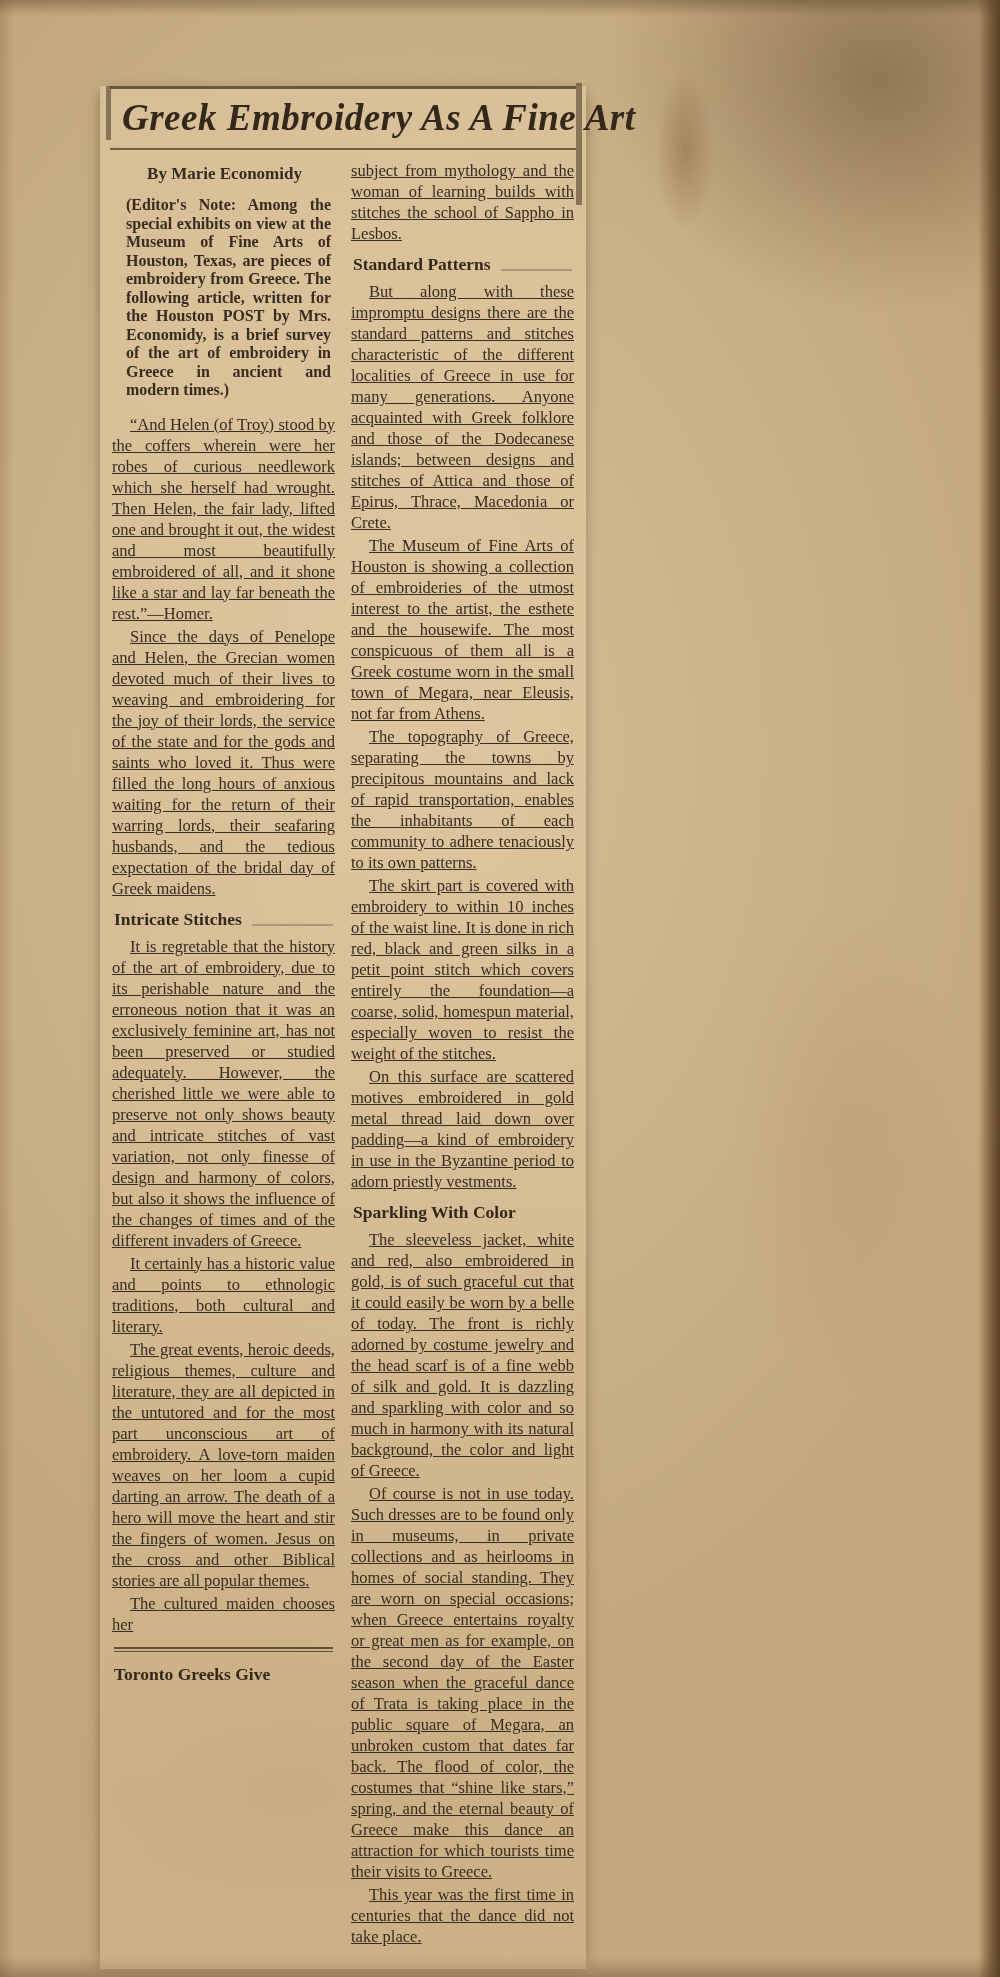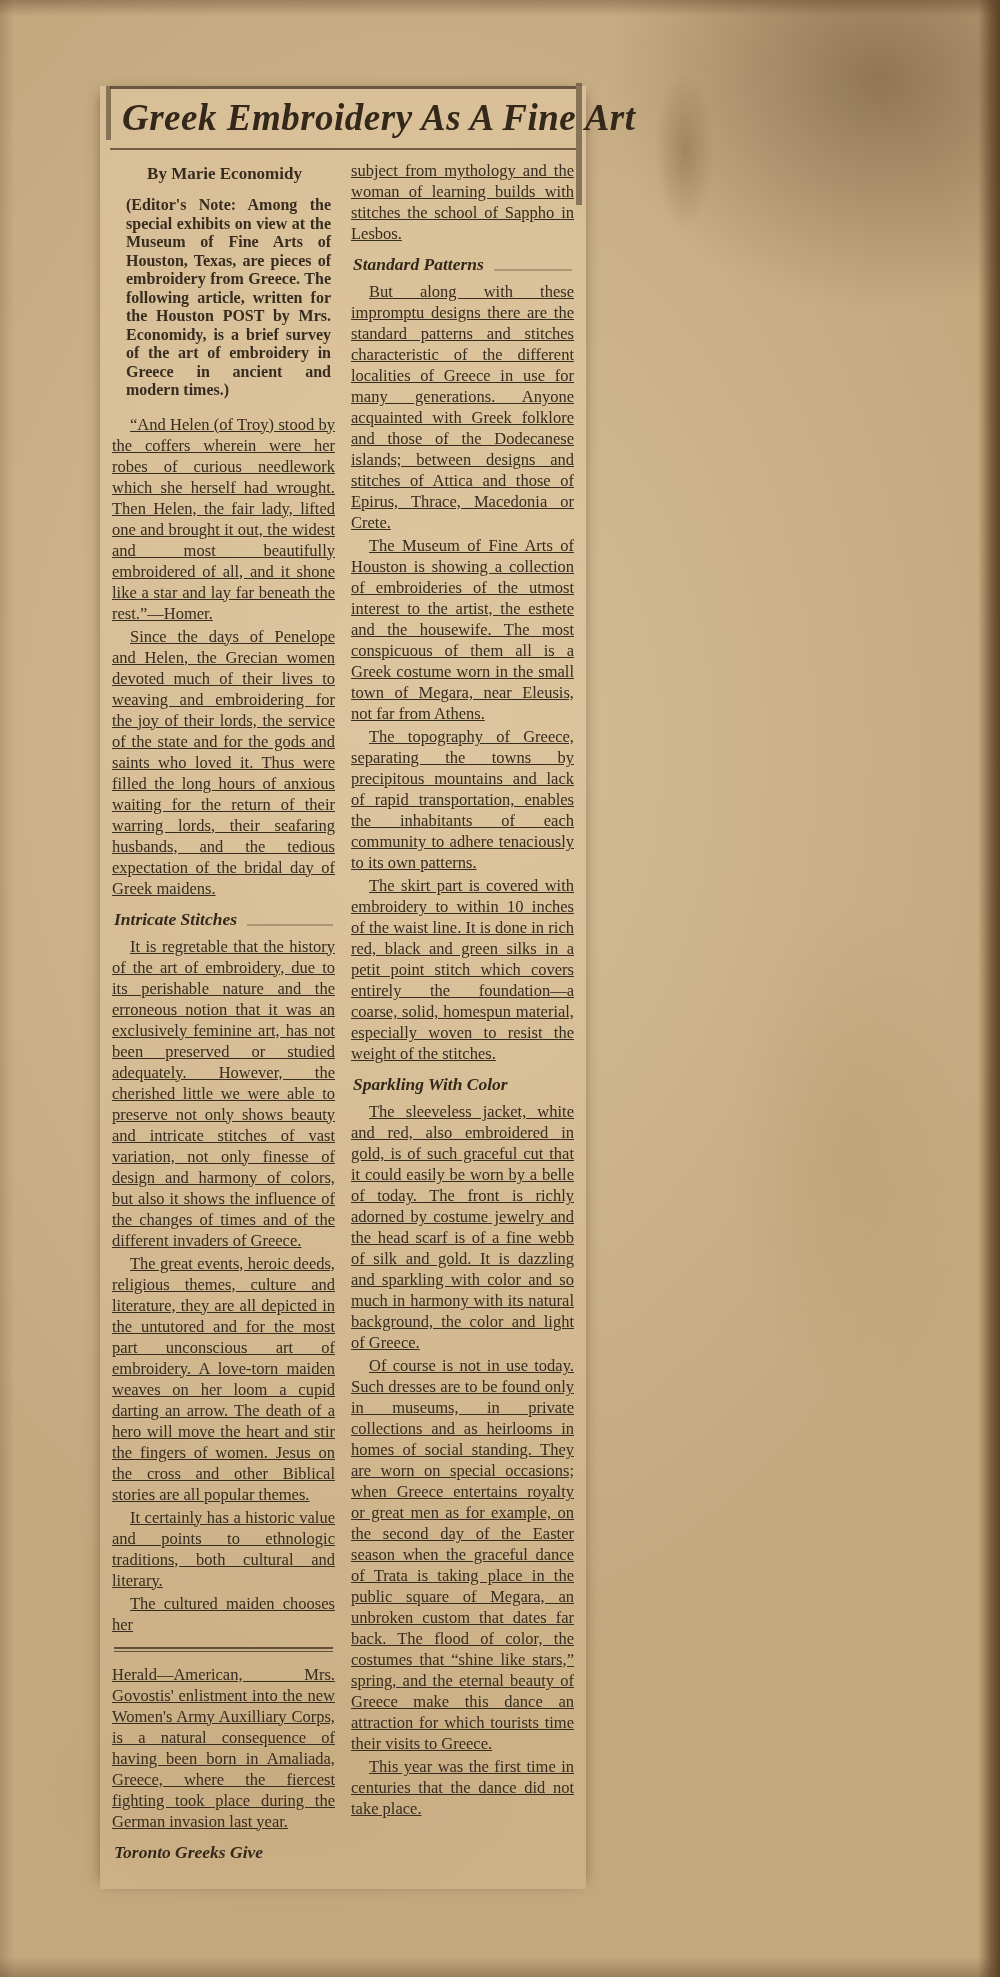--- a/index.html
+++ b/index.html
@@ -78,21 +78,20 @@
     margin: 0 4px 14px 14px;
     text-align: justify;
   }
 
   .subhead {
     display: flex; align-items: flex-end;
     font-size: 17.5px; font-weight: bold;
     margin: 10px 0 6px 2px;
     color: #33281a;
     text-align: right;
-    font-style: italic;
   }
   .subhead.ruled::after {
     content: "";
     flex: 1;
     border-bottom: 2px solid rgba(70,52,34,0.30);
     margin: 0 2px 4px 10px;
   }
 
   .divider {
     height: 5px;
@@ -127,45 +126,45 @@
           <p class="para">“And Helen (of Troy) stood by the coffers wherein were her robes of curious needlework which she herself had wrought. Then Helen, the fair lady, lifted one and brought it out, the widest and most beautifully embroidered of all, and it shone like a star and lay far beneath the rest.”—Homer.</p>
           <p class="para">Since the days of Penelope and Helen, the Grecian women devoted much of their lives to weaving and embroidering for the joy of their lords, the service of the state and for the gods and saints who loved it. Thus were filled the long hours of anxious waiting for the return of their warring lords, their seafaring husbands, and the tedious expectation of the bridal day of Greek maidens.</p>
         </div>
 
       <h2 class="subhead ruled">
           <span>Intricate Stitches</span>
         </h2>
 
       <div>
           <p class="para">It is regretable that the history of the art of embroidery, due to its perishable nature and the erroneous notion that it was an exclusively feminine art, has not been preserved or studied adequately. However, the cherished little we were able to preserve not only shows beauty and intricate stitches of vast variation, not only finesse of design and harmony of colors, but also it shows the influence of the changes of times and of the different invaders of Greece.</p>
+          <p class="para">It certainly has a historic value and points to ethnologic traditions, both cultural and literary.</p>
           <p class="para">The great events, heroic deeds, religious themes, culture and literature, they are all depicted in the untutored and for the most part unconscious art of embroidery. A love-torn maiden weaves on her loom a cupid darting an arrow. The death of a hero will move the heart and stir the fingers of women. Jesus on the cross and other Biblical stories are all popular themes.</p>
-          <p class="para">It certainly has a historic value and points to ethnologic traditions, both cultural and literary.</p>
           <p class="para">The cultured maiden chooses her</p>
         </div>
 
       <div class="divider"></div>
 
-      <p class="para no-indent">Herald—American, Mrs. Govostis' enlistment into the new Women's Army Auxilliary Corps, is a natural consequence of having been born in Amaliada, Greece, where the fiercest fighting took place during the German invasion last year.</p>
       <h2 class="subhead">
           <span>Toronto Greeks Give</span>
         </h2>
     </section>
 
     <section class="col col-right">
       <p class="para no-indent">subject from mythology and the woman of learning builds with stitches the school of Sappho in Lesbos.</p>
 
       <h2 class="subhead ruled">
           <span>Standard Patterns</span>
         </h2>
 
       <div>
           <p class="para">But along with these impromptu designs there are the standard patterns and stitches characteristic of the different localities of Greece in use for many generations. Anyone acquainted with Greek folklore and those of the Dodecanese islands; between designs and stitches of Attica and those of Epirus, Thrace, Macedonia or Crete.</p>
           <p class="para">The Museum of Fine Arts of Houston is showing a collection of embroideries of the utmost interest to the artist, the esthete and the housewife. The most conspicuous of them all is a Greek costume worn in the small town of Megara, near Eleusis, not far from Athens.</p>
           <p class="para">The topography of Greece, separating the towns by precipitous mountains and lack of rapid transportation, enables the inhabitants of each community to adhere tenaciously to its own patterns.</p>
           <p class="para">The skirt part is covered with embroidery to within 10 inches of the waist line. It is done in rich red, black and green silks in a petit point stitch which covers entirely the foundation—a coarse, solid, homespun material, especially woven to resist the weight of the stitches.</p>
+          <p class="para">On this surface are scattered motives embroidered in gold metal thread laid down over padding—a kind of embroidery in use in the Byzantine period to adorn priestly vestments.</p>
         </div>
 
       <h2 class="subhead">
           <span>Sparkling With Color</span>
         </h2>
 
       <div>
           <p class="para">The sleeveless jacket, white and red, also embroidered in gold, is of such graceful cut that it could easily be worn by a belle of today. The front is richly adorned by costume jewelry and the head scarf is of a fine webb of silk and gold. It is dazzling and sparkling with color and so much in harmony with its natural background, the color and light of Greece.</p>
           <p class="para">Of course is not in use today. Such dresses are to be found only in museums, in private collections and as heirlooms in homes of social standing. They are worn on special occasions; when Greece entertains royalty or great men as for example, on the second day of the Easter season when the graceful dance of Trata is taking place in the public square of Megara, an unbroken custom that dates far back. The flood of color, the costumes that “shine like stars,” spring, and the eternal beauty of Greece make this dance an attraction for which tourists time their visits to Greece.</p>
           <p class="para">This year was the first time in centuries that the dance did not take place.</p>

